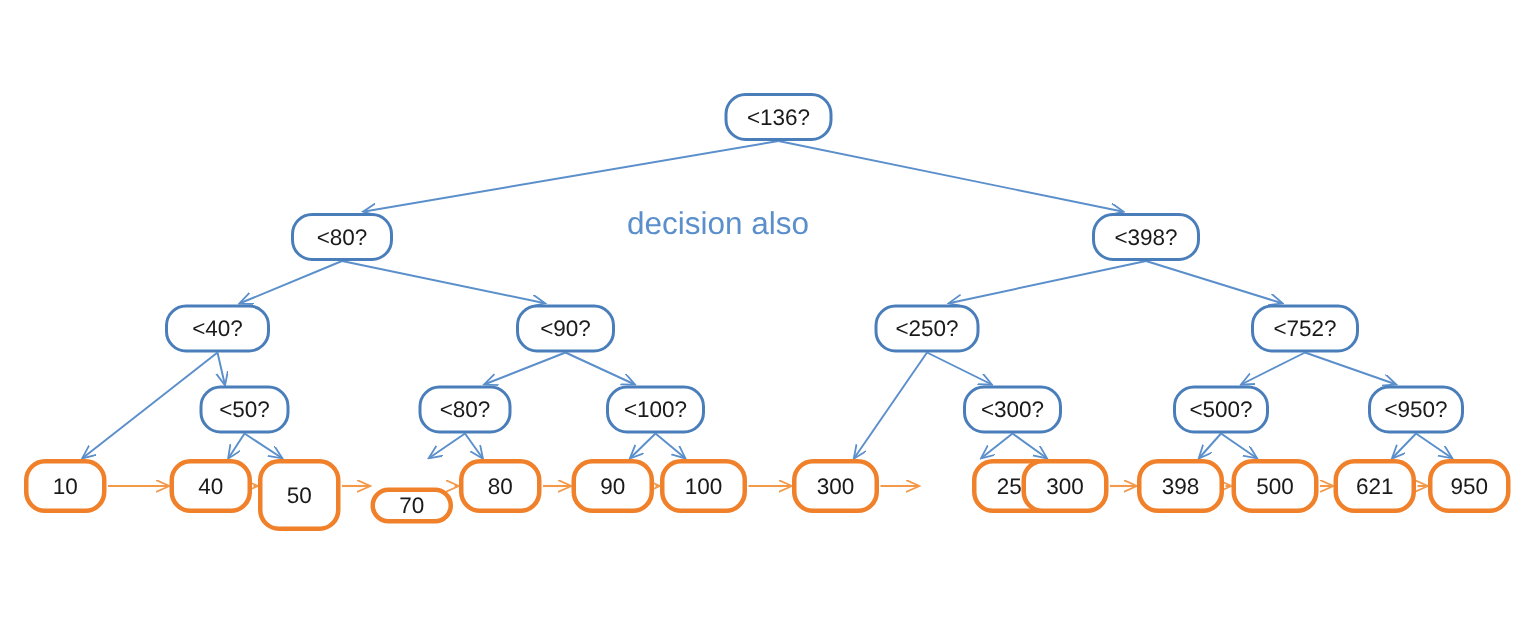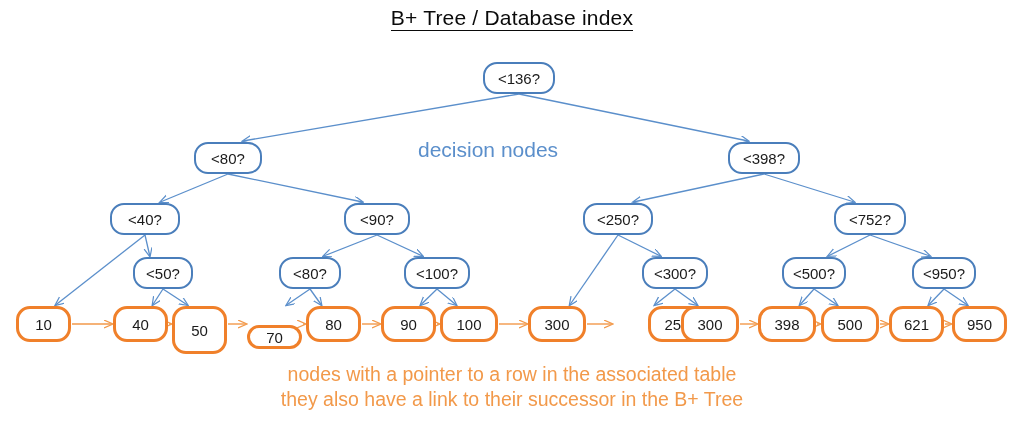--- a/index.html
+++ b/index.html
@@ -32,21 +32,20 @@
   .caption-leaf{
     position:absolute;left:0;top:362px;width:1024px;text-align:center;
     color:#F2994A;font-size:19.5px;line-height:25px;
   }
 </style>
 </head>
 <body>
 
 <div id="stage">
 
-  <div class="title"><span>B+ Tree / Database index</span></div>
 
   <svg id="edges" viewBox="0 0 1024 424" xmlns="http://www.w3.org/2000/svg">
     <defs>
       <marker id="ahBlue" markerWidth="10" markerHeight="10" refX="8" refY="4" orient="auto" markerUnits="userSpaceOnUse">
         <path d="M0,0 L9,4 L0,8" fill="none" stroke="#5B8FCB" stroke-width="1.2"></path>
       </marker>
       <marker id="ahOrange" markerWidth="10" markerHeight="10" refX="8" refY="4" orient="auto" markerUnits="userSpaceOnUse">
         <path d="M0,0 L9,4 L0,8" fill="none" stroke="#F2994A" stroke-width="1.2"></path>
       </marker>
     </defs>
@@ -174,20 +173,16 @@
         <span>500</span>
       </div>
       <div class="node leaf" style="left: 889px; top: 306px; width: 55px; height: 36px;">
         <span>621</span>
       </div>
       <div class="node leaf" style="left: 952px; top: 306px; width: 55px; height: 36px;">
         <span>950</span>
       </div>
     </div>
 
-  <div class="caption-decision" style="left:418px;top:138px;">decision nodes</div>
+  <div class="caption-decision" style="left:418px;top:138px;">decision also</div>
 
-  <div class="caption-leaf">
-    <div>nodes with a pointer to a row in the associated table</div>
-    <div>they also have a link to their successor in the B+ Tree</div>
-  </div>
 
 </div>
 
 </body></html>

